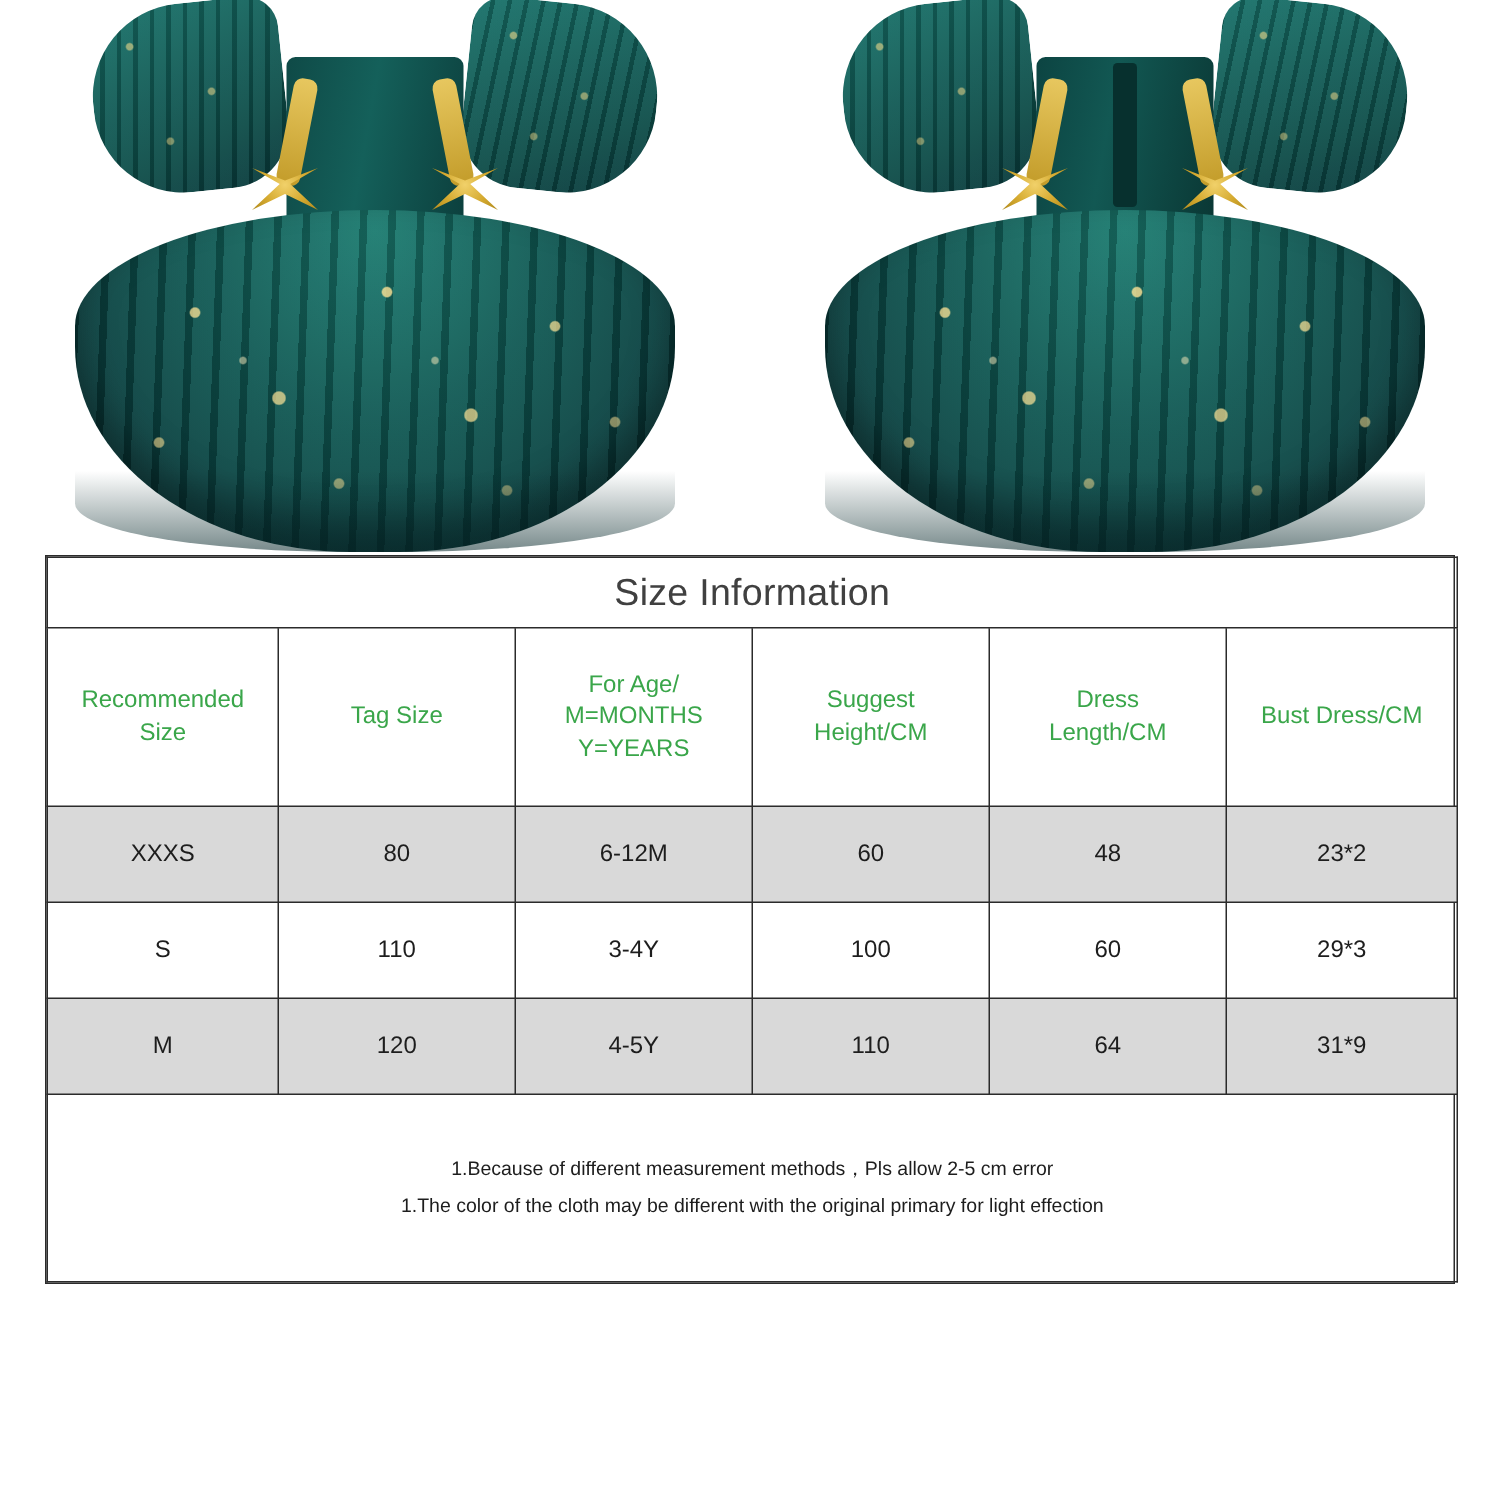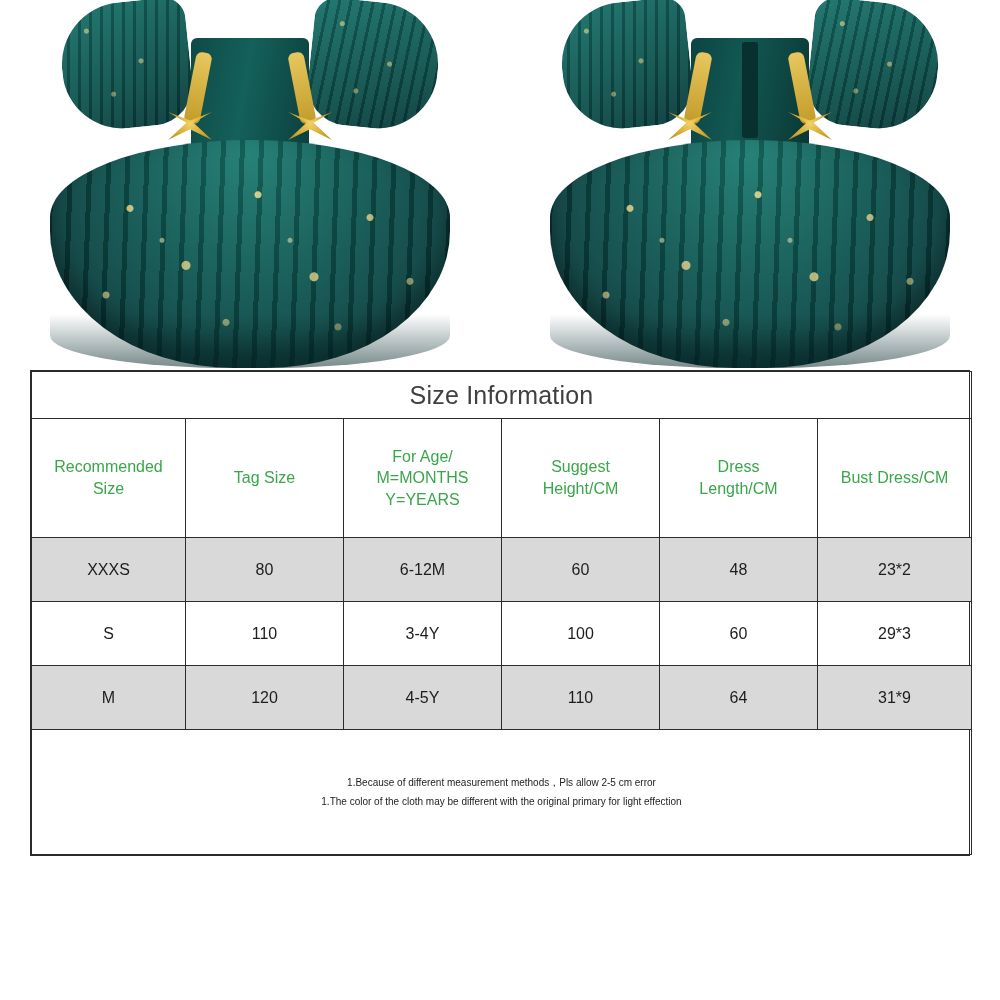--- a/index.html
+++ b/index.html
@@ -185,21 +185,21 @@
     height: 61px;
     font-size: 16px;
     color: #1d1d1d;
   }
   .data-row.shaded td {
     background: #d9d9d9;
   }
   .note-cell {
     height: 96px;
     padding: 14px 18px;
-    font-size: 10px;
+    font-size: 13px;
     line-height: 1.9;
     color: #1d1d1d;
     text-align: center;
   }
   .note-line { display: block; }
   .col-1 { width: 154px; }
   .col-2 { width: 158px; }
   .col-3 { width: 158px; }
   .col-4 { width: 158px; }
   .col-5 { width: 158px; }

